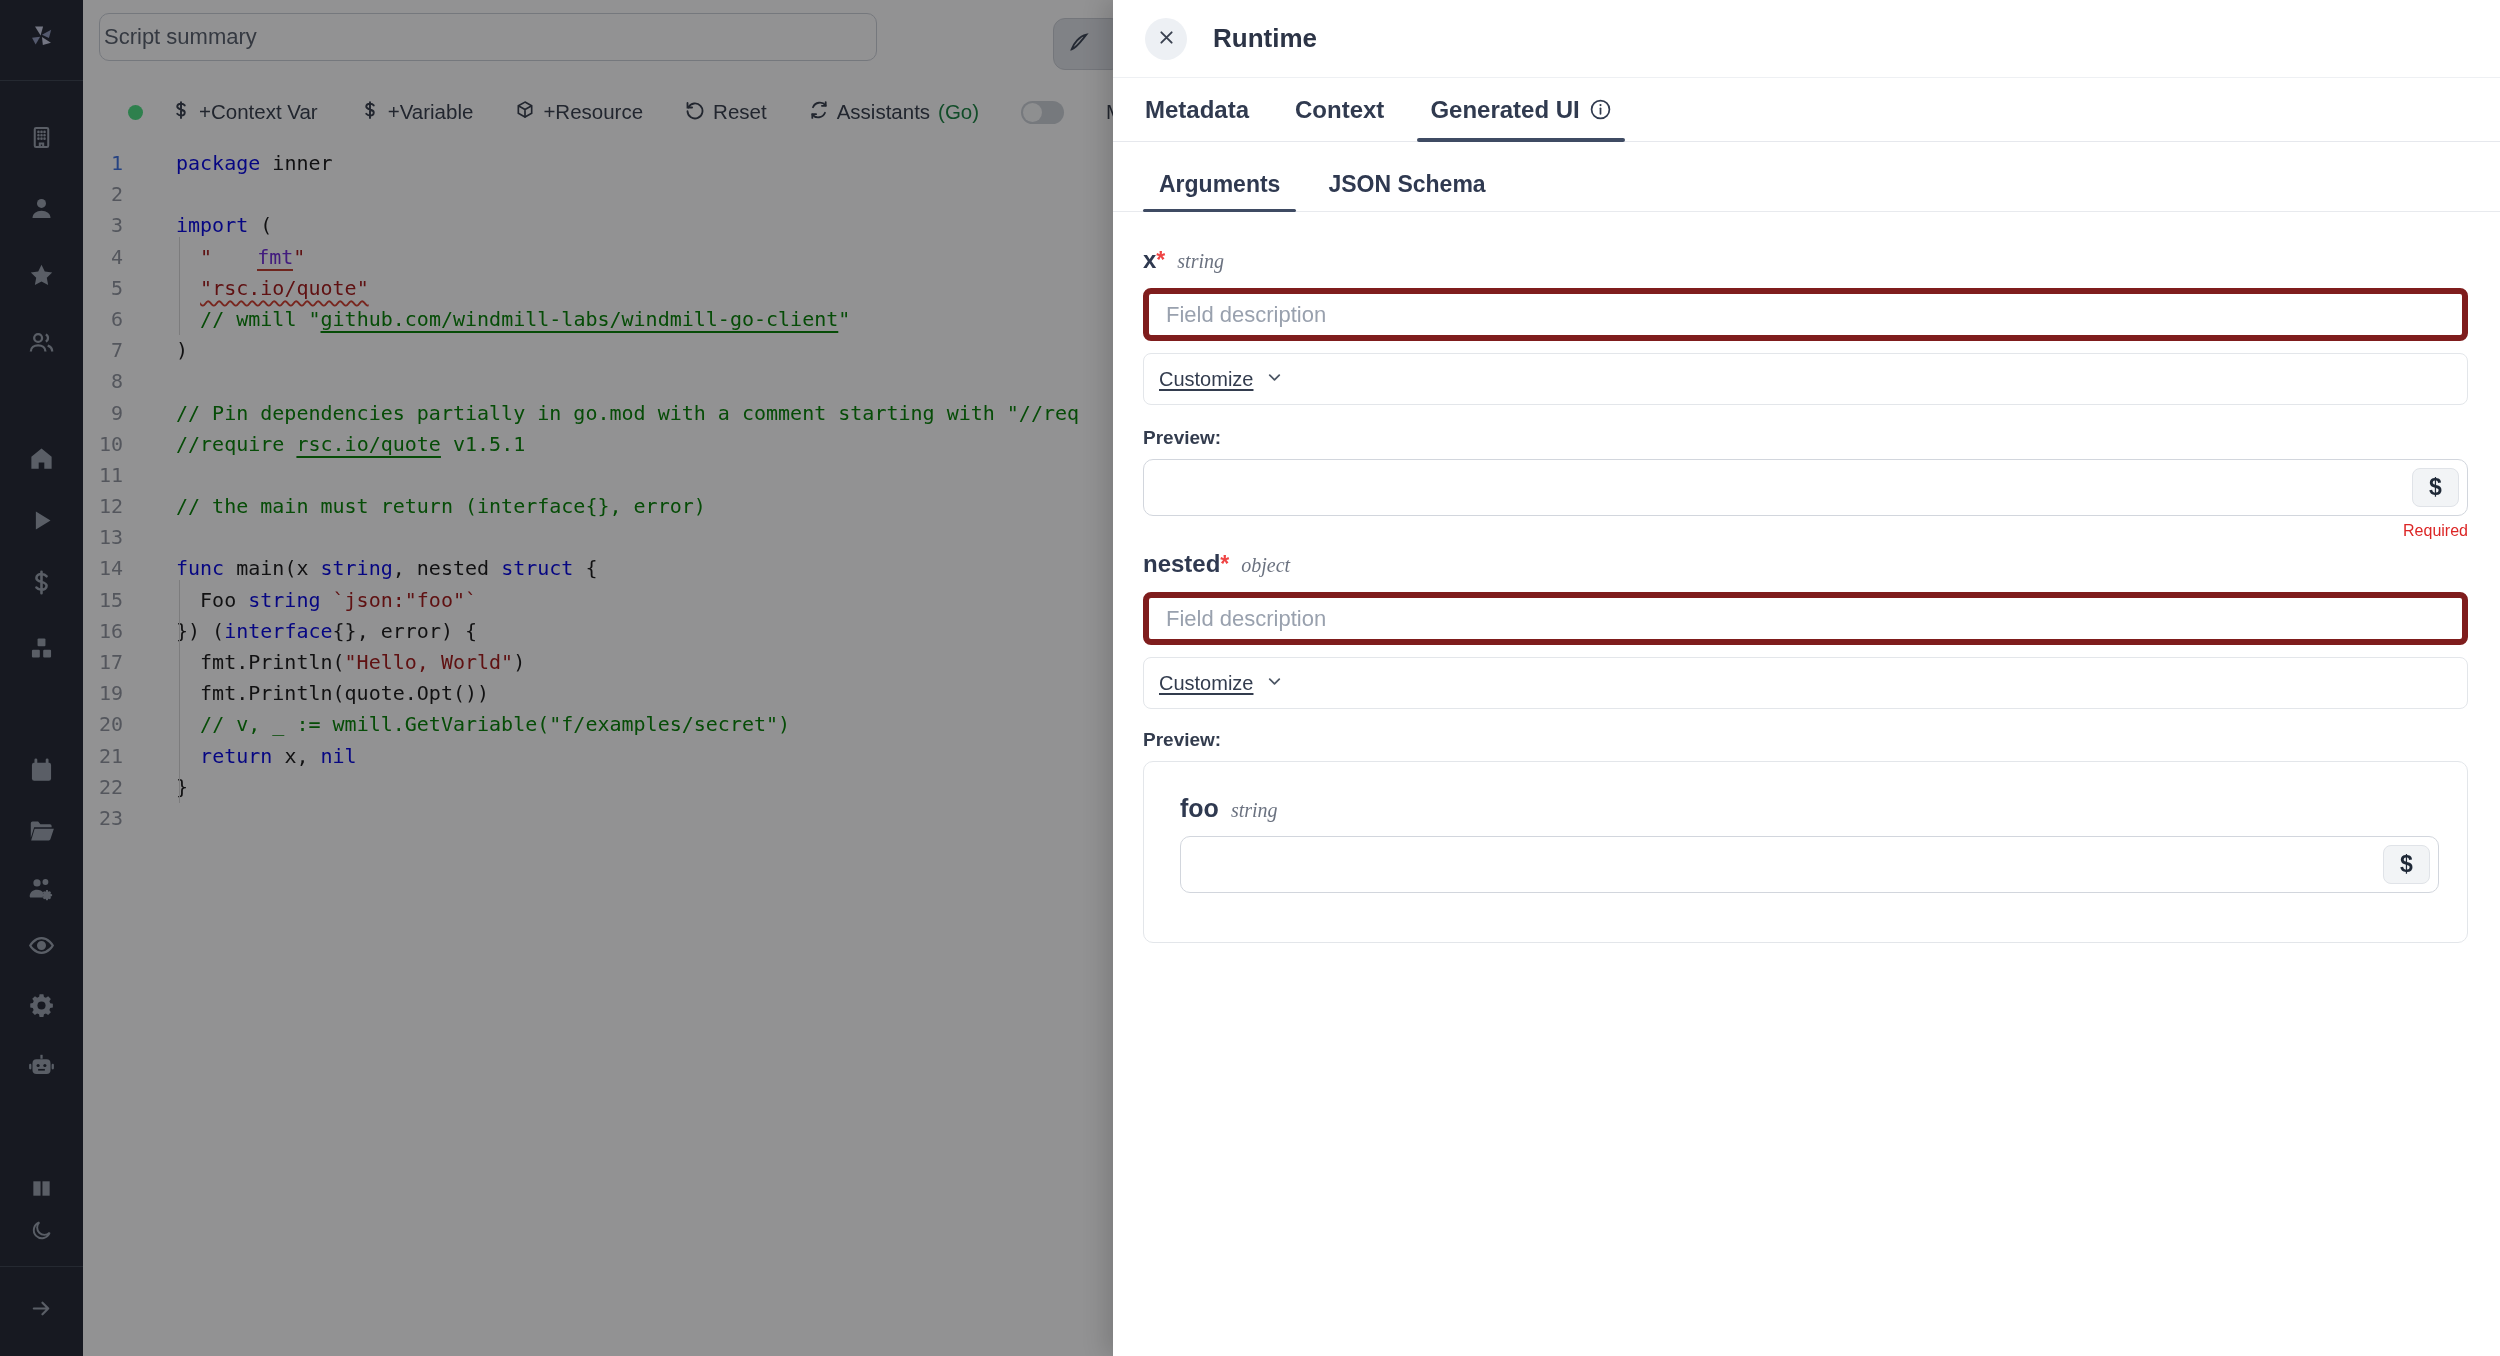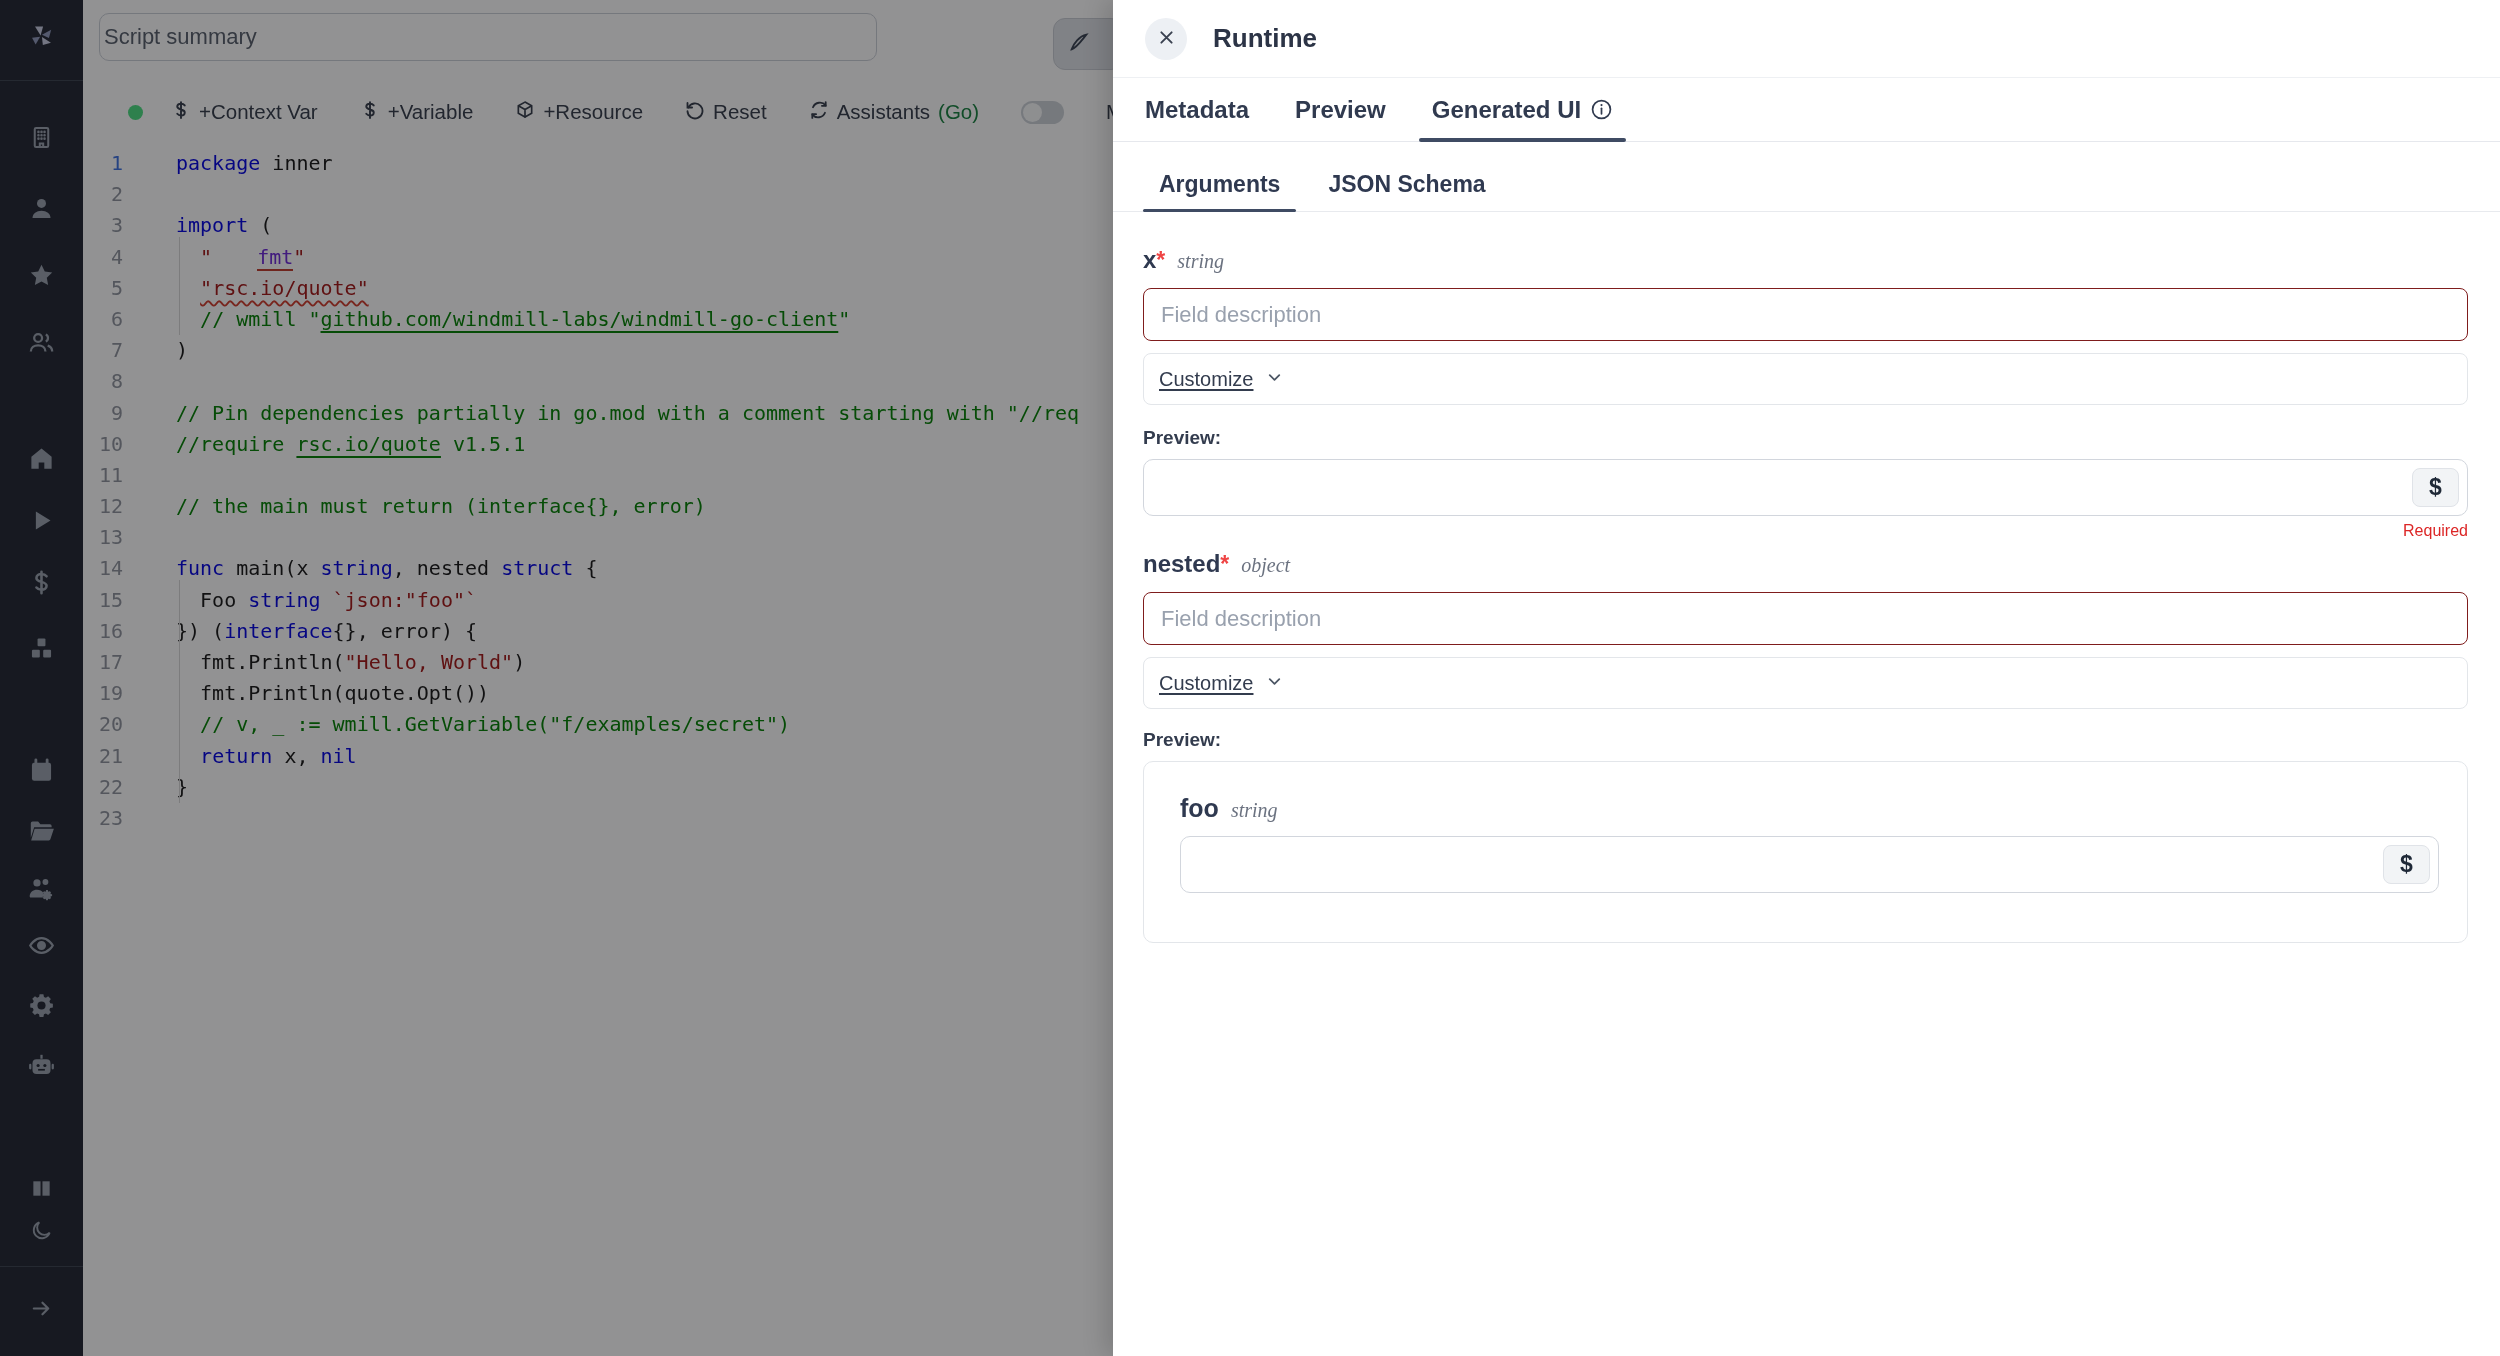--- a/index.html
+++ b/index.html
@@ -76,21 +76,21 @@
     font-family:"Liberation Sans",sans-serif; font-size:23px; font-weight:600; color:#2f3950; cursor:pointer; }
   .subtab.active::after { content:""; position:absolute; left:0; right:0; bottom:-1px; height:3.5px; background:#3f4b63; border-radius:2px; }
 
   .drawer-content { padding:34px 32px 0 30px; }
   .field-label { display:flex; align-items:baseline; height:30px; }
   .fname { font-size:24px; font-weight:700; color:#2f3950; }
   .fname-big { font-size:25px; }
   .star { color:#ef4444; font-weight:700; font-size:23px; }
   .ftype { font-style:italic; font-size:20px; color:#6b7280; margin-left:12px; font-family:"Liberation Serif", serif; }
 
-  .desc-input { width:100%; height:53px; margin-top:12px; border:1px solid #7f1d1d; border-radius:8px; padding:0 17px;
+  .desc-input { width:100%; height:53px; margin-top:12px; border:6px solid #7f1d1d; border-radius:8px; padding:0 17px;
     font-size:22px; color:#111827; font-family:"Liberation Sans",sans-serif; outline:none; background:#fff; display:block; }
   .desc-input::placeholder { color:#99a1ae; }
 
   .customize-box { height:52px; margin-top:12px; border:1px solid #e3e6ea; border-radius:8px; display:flex;
     align-items:center; padding:0 15px; gap:12px; cursor:pointer; }
   .customize-link { font-size:20px; font-weight:500; color:#333c4e; text-decoration:underline; text-underline-offset:3px; }
   .customize-box svg { width:19px; height:19px; color:#4b5563; }
 
   .preview-label { margin-top:22px; font-size:19px; font-weight:600; color:#333c4e; height:24px; }
   .preview-wrap { position:relative; margin-top:8px; height:57px; border:1px solid #d2d6dd; border-radius:10px; background:#fff; }
@@ -347,21 +347,21 @@
           </svg></span>
     </button>
     <h1 class="drawer-title">Runtime</h1>
   </div>
 
   <div class="tabs" id="tabs">
       <button class="tab">
         <span>Metadata</span>
       </button>
       <button class="tab">
-        <span>Preview</span>
+        <span>Context</span>
       </button>
       <button class="tab active">
         <span>Generated UI</span>
         <span class="info">
           <svg viewBox="0 0 24 24" xmlns="http://www.w3.org/2000/svg" fill="none" stroke="currentColor" stroke-width="1.8">
             <circle cx="12" cy="12" r="9.3"></circle>
             <path stroke-linecap="round" d="M12 10.8v5.7"></path>
             <circle cx="12" cy="7.4" r="1.1" fill="currentColor" stroke="none"></circle>
           </svg>
         </span>

